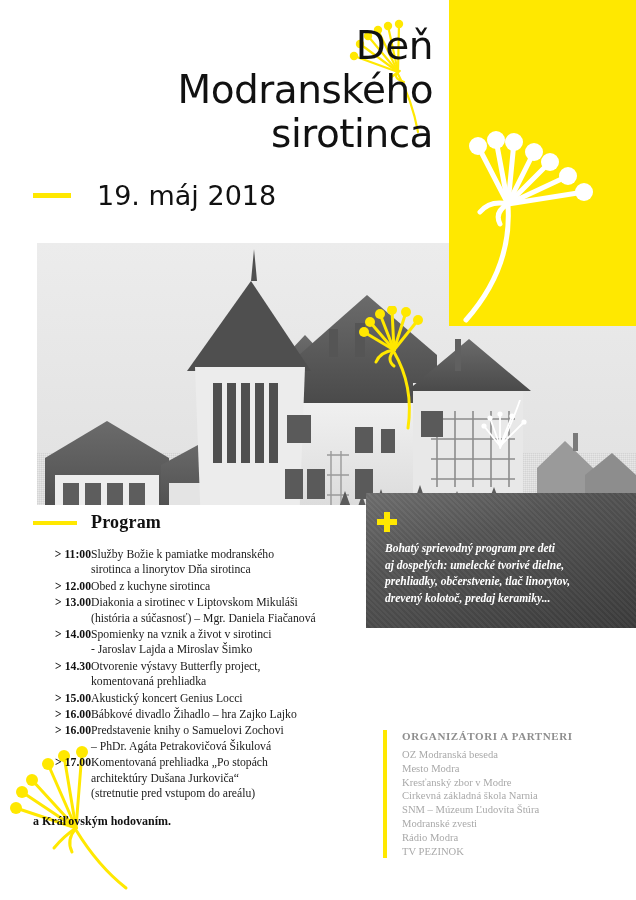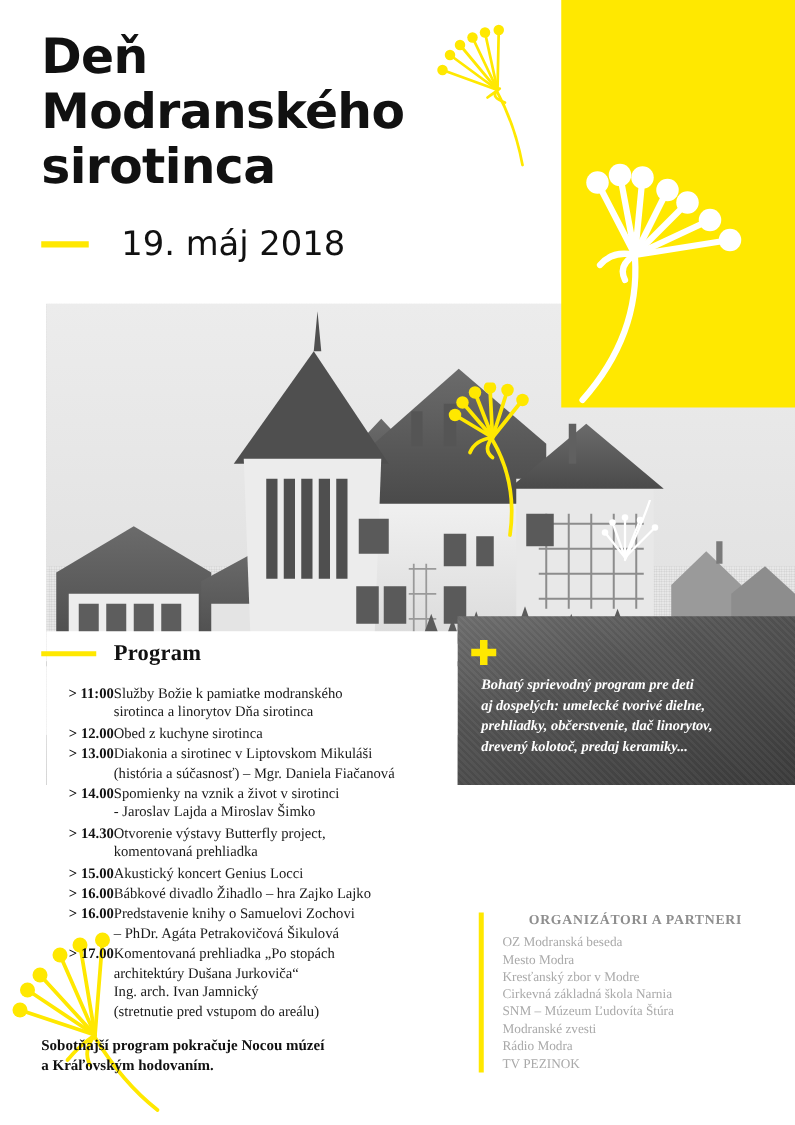--- a/index.html
+++ b/index.html
@@ -27,26 +27,27 @@
 
   
   .headline {
     position: absolute;
     left: 33px; top: 24px;
     width: 400px;
     z-index: 6;
   }
   .headline .line {
     font-family: "DejaVu Sans", sans-serif;
-    font-weight: 700;
+    font-weight: 400;
     font-size: 39px;
     line-height: 44px;
     letter-spacing: -0.5px;
     color: #111111;
     white-space: nowrap;
+    text-align: right;
   }
   .date-row {
     position: absolute;
     left: 33px; top: 180px;
     display: flex;
     align-items: center;
     gap: 26px;
     z-index: 6;
   }
   .date-rule {
@@ -190,21 +191,20 @@
     gap: 15px;
   }
   .org-bar { width: 4px; background: #FFE800; align-self: stretch; }
   .org-title {
     font-family: "Liberation Serif", serif;
     font-weight: 700;
     font-size: 11px;
     letter-spacing: 0.6px;
     color: #8e8e8e;
     margin-bottom: 6px;
-    margin-left: 21px;
   }
   .org-list { list-style: none; }
   .org-list li {
     font-family: "Liberation Serif", serif;
     font-size: 10.6px;
     line-height: 13.8px;
     color: #a9a9a9;
   }
 
   
@@ -543,25 +543,24 @@
         <li class="prog-item">
           <span class="prog-time"><span class="gt">&gt;</span>16.00</span>
           <span class="prog-desc">Bábkové divadlo Žihadlo – hra Zajko Lajko</span>
         </li>
         <li class="prog-item">
           <span class="prog-time"><span class="gt">&gt;</span>16.00</span>
           <span class="prog-desc">Predstavenie knihy o Samuelovi Zochovi<span class="sub">– PhDr. Agáta Petrakovičová Šikulová</span></span>
         </li>
         <li class="prog-item">
           <span class="prog-time"><span class="gt">&gt;</span>17.00</span>
-          <span class="prog-desc">Komentovaná prehliadka „Po stopách<span class="sub">architektúry Dušana Jurkoviča“</span><span class="sub">Ing. arch. Ivan Jamnický</span><span class="sub">(stretnutie pred vstupom do areálu)</span></span>
+          <span class="prog-desc">Komentovaná prehliadka „Po stopách<span class="sub">architektúry Dušana Jurkoviča“</span><span class="sub">(stretnutie pred vstupom do areálu)</span></span>
         </li>
       </ul>
     <div class="program-note">
-      <div>Sobotňajší program pokračuje Nocou múzeí</div>
       <div>a Kráľovským hodovaním.</div>
     </div>
   </div>
 
   <div class="organizers">
     <div class="org-bar"></div>
     <div>
       <div class="org-title">ORGANIZÁTORI A PARTNERI</div>
       <ul class="org-list" id="org-list">
           <li>OZ Modranská beseda</li>

